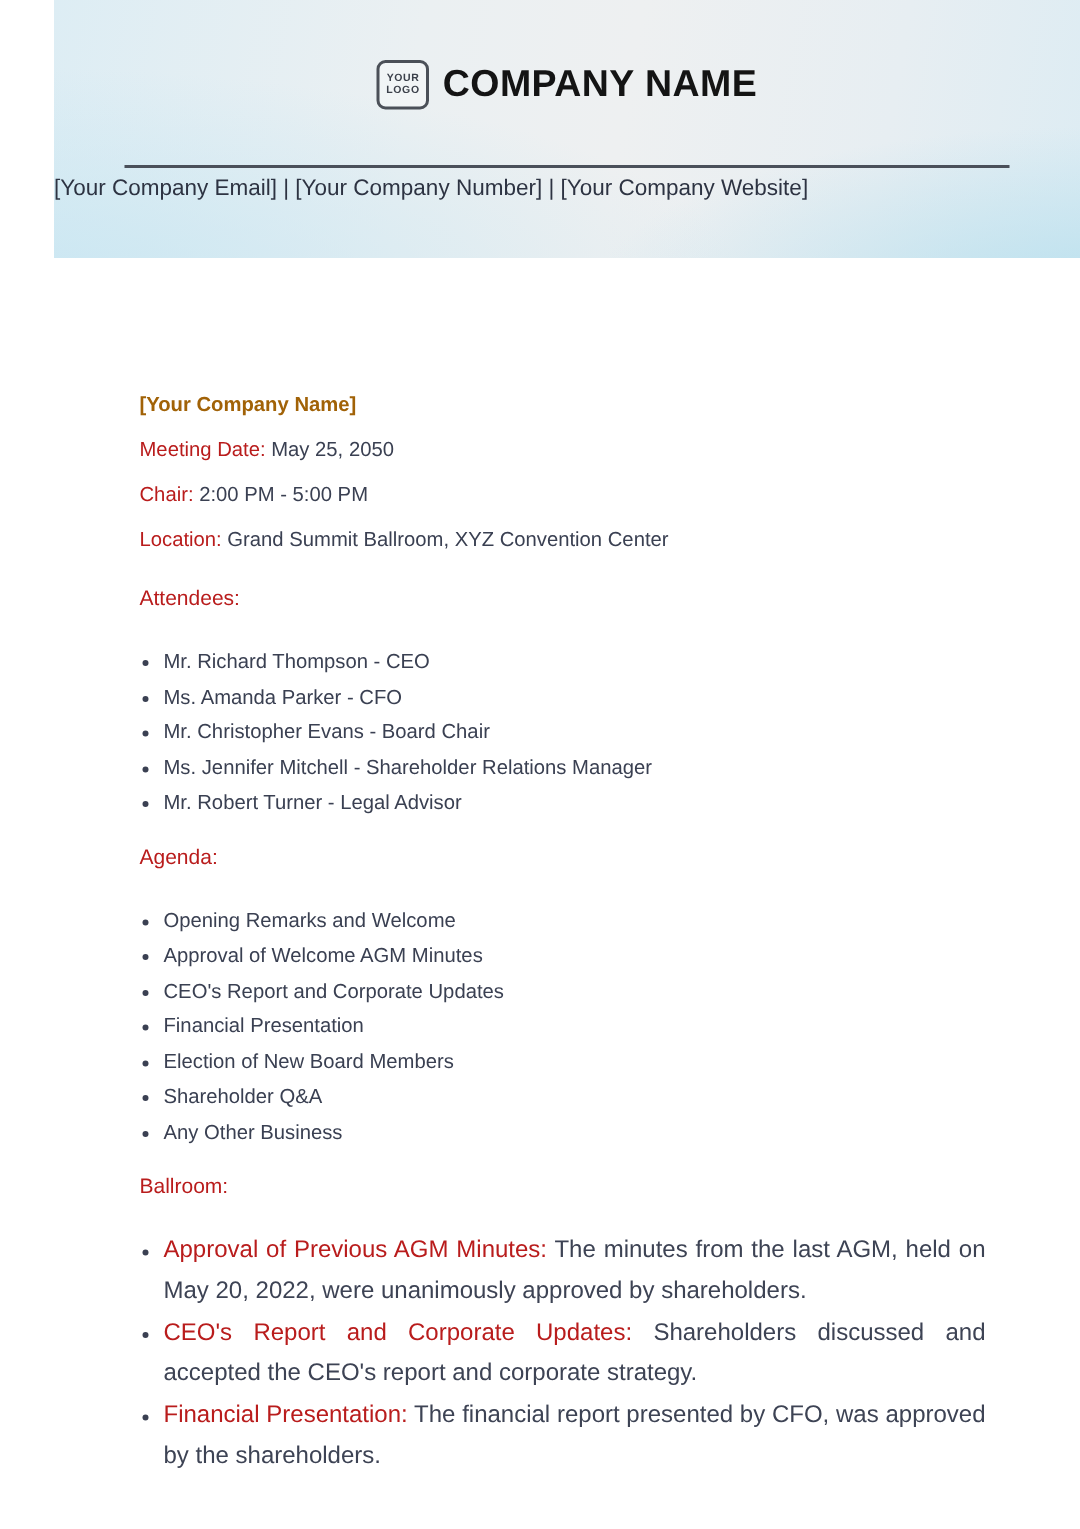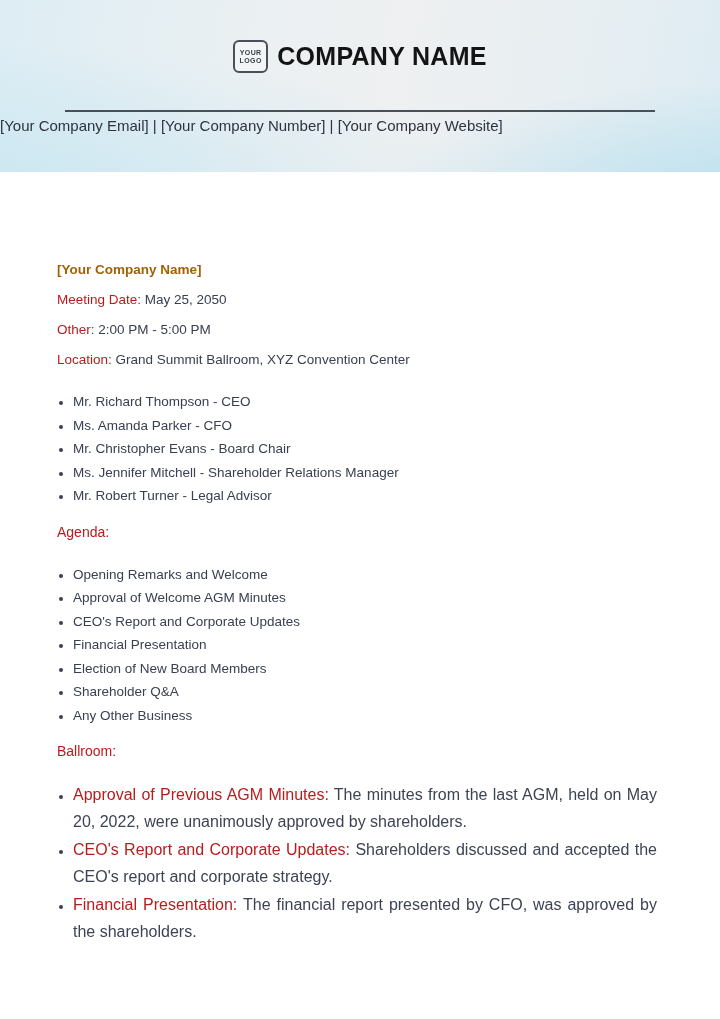--- a/index.html
+++ b/index.html
@@ -8,20 +8,21 @@
     font-family: "Liberation Sans", "DejaVu Sans", sans-serif;
     color: #363c4d;
   }
   .page {
     position: relative;
     width: 720px;
     height: 1019px;
     margin: 0 auto;
     background: #ffffff;
     overflow: hidden;
+    padding-left: 36px;
   }
 
   
   .header {
     height: 172px;
     background:
       radial-gradient(90% 120% at 102% 115%, rgba(185,224,238,0.95) 0%, rgba(185,224,238,0) 55%),
       radial-gradient(120% 140% at -5% 110%, rgba(200,230,242,0.9) 0%, rgba(200,230,242,0) 60%),
       linear-gradient(100deg, #ddedf4 0%, #ebf0f2 35%, #eef0f1 55%, #e7eef2 80%, #ddecf3 100%);
   }
@@ -135,24 +136,25 @@
     </div>
     <div class="header-divider"></div>
     <div class="contact-line">[Your Company Email] | [Your Company Number] | [Your Company Website]</div>
   </div>
 
   <div class="doc">
 
     <div class="meta">
       <p class="company-line">[Your Company Name]</p>
       <p><strong>Meeting Date:</strong> <span>May 25, 2050</span></p>
-      <p><strong>Other:</strong> <span>2:00 PM - 5:00 PM</span></p>
+      <p><strong>Chair:</strong> <span>2:00 PM - 5:00 PM</span></p>
       <p class="last-meta"><strong>Location:</strong> <span>Grand Summit Ballroom, XYZ Convention Center</span></p>
     </div>
 
+    <div class="section-heading">Attendees:</div>
     <ul class="plain-list">
       <li>Mr. Richard Thompson - CEO</li>
       <li>Ms. Amanda Parker - CFO</li>
       <li>Mr. Christopher Evans - Board Chair</li>
       <li>Ms. Jennifer Mitchell - Shareholder Relations Manager</li>
       <li>Mr. Robert Turner - Legal Advisor</li>
     </ul>
 
     <div class="section-heading">Agenda:</div>
     <ul class="plain-list">

